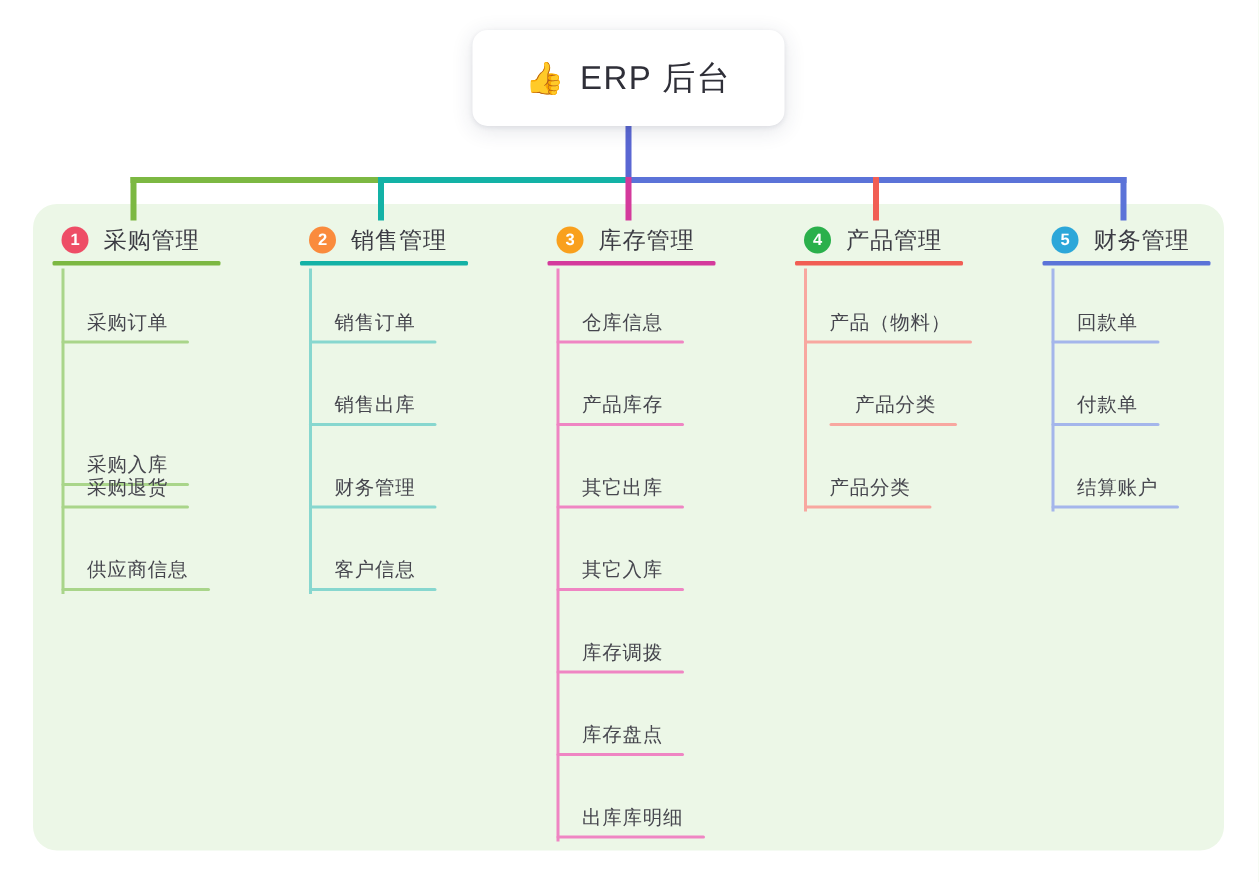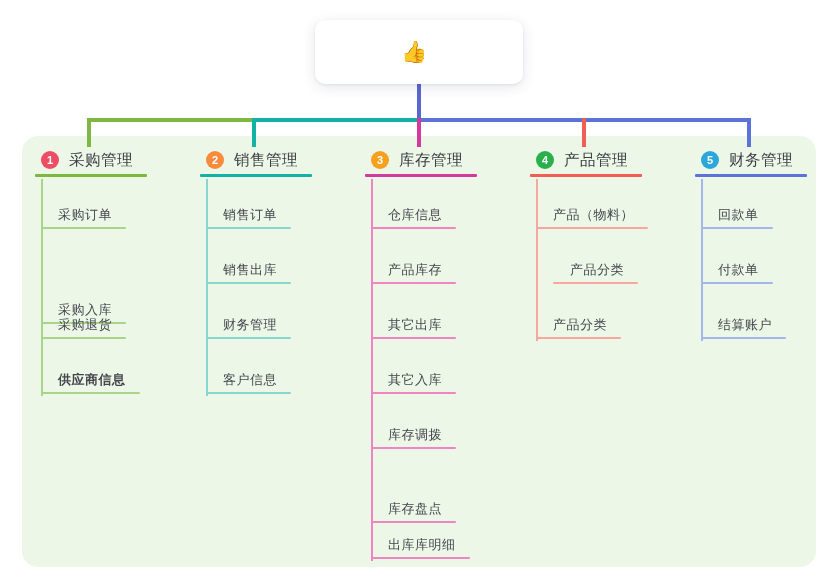--- a/index.html
+++ b/index.html
@@ -64,20 +64,21 @@
       <div class="line" style="left: 417px; top: 118px; width: 334px; height: 4px; background: rgb(91, 115, 216);"></div>
       <div class="line" style="left: 87px; top: 118px; width: 4px; height: 29px; background: rgb(124, 184, 66);"></div>
       <div class="line" style="left: 252px; top: 118px; width: 4px; height: 29px; background: rgb(19, 178, 166);"></div>
       <div class="line" style="left: 417px; top: 118px; width: 4px; height: 29px; background: rgb(212, 58, 156);"></div>
       <div class="line" style="left: 582px; top: 118px; width: 4px; height: 29px; background: rgb(241, 94, 84);"></div>
       <div class="line" style="left: 747px; top: 118px; width: 4px; height: 29px; background: rgb(91, 115, 216);"></div>
     </div>
 
   <div class="root-card">
     <span class="emoji">👍</span>
+    <span>ERP 后台</span>
   </div>
 
   <div id="branches">
       <div class="branch" style="left: 35px;">
         <div class="branch-header">
           <span class="badge" style="background: rgb(238, 77, 102);">1</span>
           <span class="branch-label">采购管理</span>
         </div>
         <div class="branch-underline" style="background: rgb(124, 184, 66);"></div>
         <div class="branch-stem" style="background: rgb(169, 213, 138); height: 217px;"></div>
@@ -86,21 +87,21 @@
           <div class="sub-underline" style="background: rgb(169, 213, 138); width: 85px;"></div>
         </div>
         <div class="sub-item" style="top: 113px; margin-top: 40px;">
           <span class="sub-label">采购入库</span>
           <div class="sub-underline" style="background: rgb(169, 213, 138); width: 85px;"></div>
         </div>
         <div class="sub-item" style="top: 168px;">
           <span class="sub-label">采购退货</span>
           <div class="sub-underline" style="background: rgb(169, 213, 138); width: 85px;"></div>
         </div>
-        <div class="sub-item" style="top: 223px; font-weight: bold;">
+        <div class="sub-item" style="top: 223px;">
           <span class="sub-label">供应商信息</span>
           <div class="sub-underline" style="background: rgb(169, 213, 138); width: 98.5px;"></div>
         </div>
       </div>
       <div class="branch" style="left: 200px;">
         <div class="branch-header">
           <span class="badge" style="background: rgb(250, 139, 61);">2</span>
           <span class="branch-label">销售管理</span>
         </div>
         <div class="branch-underline" style="background: rgb(19, 178, 166);"></div>
@@ -142,21 +143,21 @@
           <div class="sub-underline" style="background: rgb(239, 133, 195); width: 85px;"></div>
         </div>
         <div class="sub-item" style="top: 223px;">
           <span class="sub-label">其它入库</span>
           <div class="sub-underline" style="background: rgb(239, 133, 195); width: 85px;"></div>
         </div>
         <div class="sub-item" style="top: 278px;">
           <span class="sub-label">库存调拨</span>
           <div class="sub-underline" style="background: rgb(239, 133, 195); width: 85px;"></div>
         </div>
-        <div class="sub-item" style="top: 352px;">
+        <div class="sub-item" style="top: 333px;">
           <span class="sub-label">库存盘点</span>
           <div class="sub-underline" style="background: rgb(239, 133, 195); width: 85px;"></div>
         </div>
         <div class="sub-item" style="top: 388px;">
           <span class="sub-label">出库库明细</span>
           <div class="sub-underline" style="background: rgb(239, 133, 195); width: 98.5px;"></div>
         </div>
       </div>
       <div class="branch" style="left: 530px;">
         <div class="branch-header">

